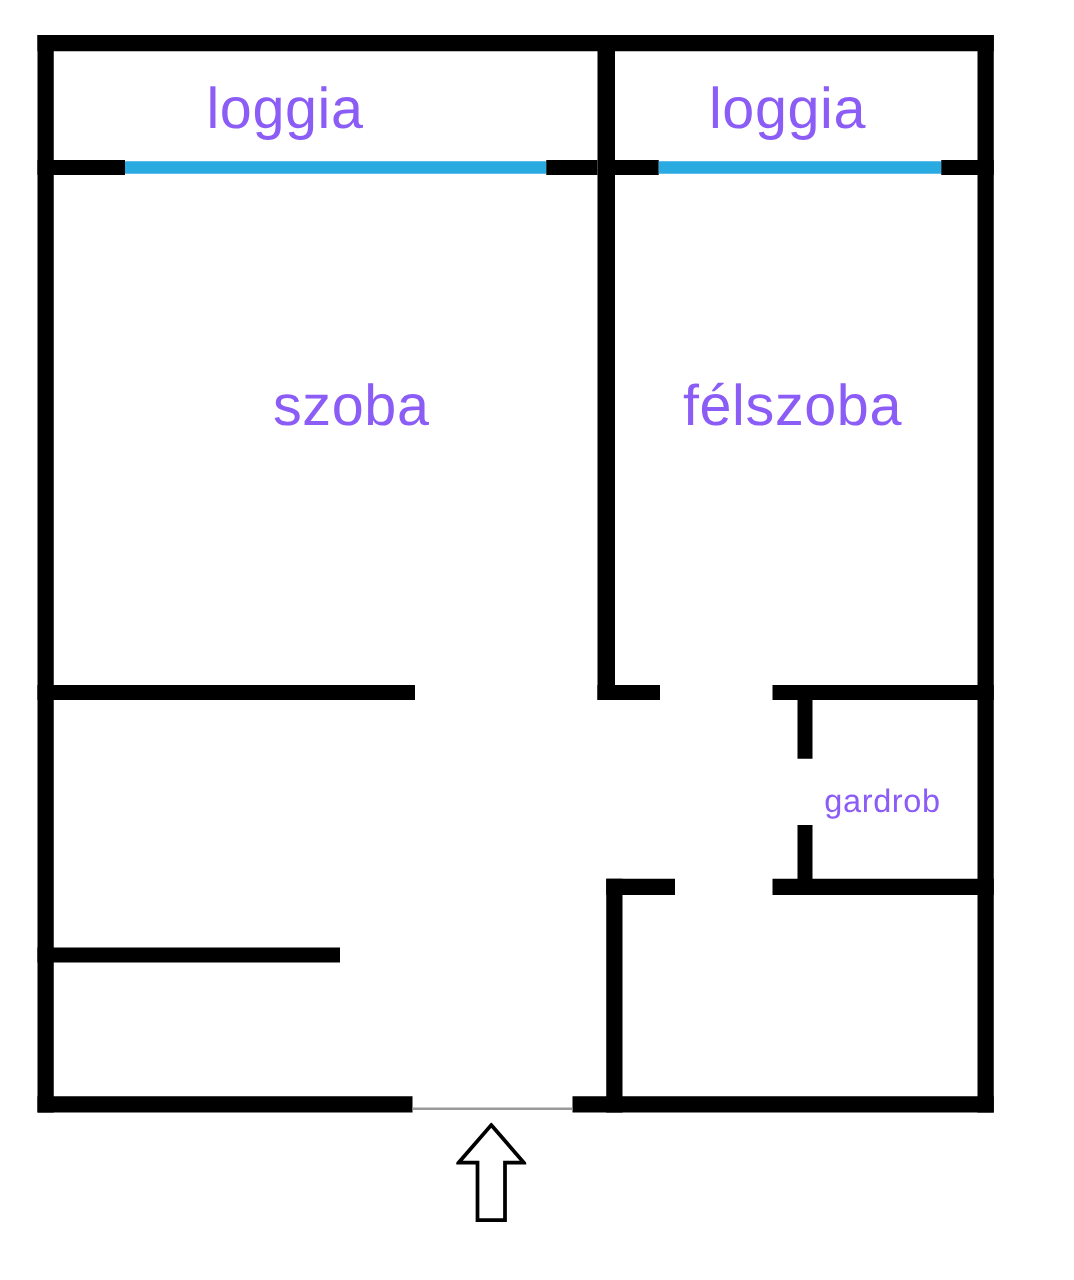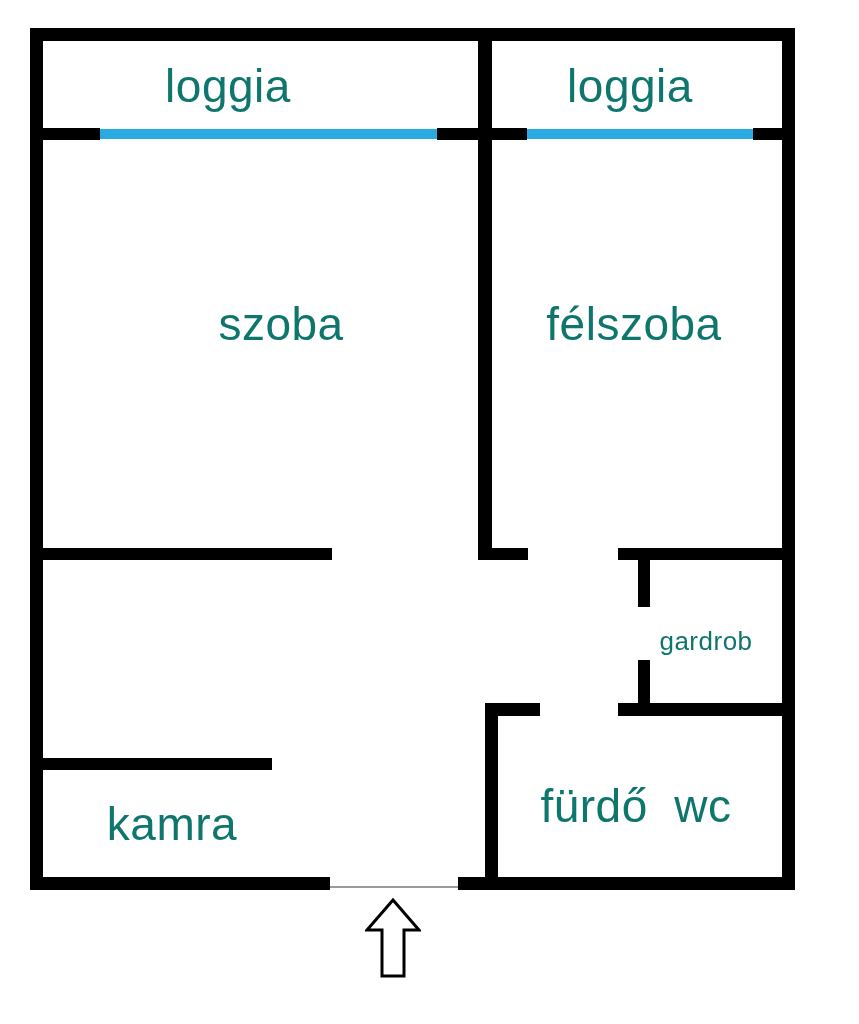--- a/index.html
+++ b/index.html
@@ -28,21 +28,21 @@
     position: absolute;
     background: var(--window);
   }
   .threshold {
     position: absolute;
     background: #9a9a9a;
   }
   .room-label {
     position: absolute;
     transform: translate(-50%, -50%);
-    color: #0f766e;
+    color: #8b5cf6;
     white-space: pre;
     font-weight: 400;
     letter-spacing: 0.5px;
   }
   .arrow-wrap {
     position: absolute;
   }
 </style>
 </head>
 <body>
@@ -76,22 +76,20 @@
   <div class="wall" style="left:618px; top:703px; width:177px; height:13px;"></div>
   <div class="wall" style="left:485px; top:703px; width:13px;  height:187px;"></div>
 
   <div class="wall" style="left:30px; top:758px; width:242px; height:12px;"></div>
 
   <div class="room-label" style="left:228px; top:86px;  font-size:46px;">loggia</div>
   <div class="room-label" style="left:630px; top:86px;  font-size:46px;">loggia</div>
   <div class="room-label" style="left:281px; top:324px; font-size:46px;">szoba</div>
   <div class="room-label" style="left:634px; top:324px; font-size:46px;">félszoba</div>
   <div class="room-label" style="left:706px; top:629px; font-size:26px;margin-top:12px;">gardrob</div>
-  <div class="room-label" style="left:172px; top:824px; font-size:46px;">kamra</div>
-  <div class="room-label" style="left:636px; top:806px; font-size:46px;">fürdő  wc</div>
 
   <div class="arrow-wrap" style="left:365px; top:898px; width:56px; height:80px;">
     <svg width="56" height="80" viewBox="0 0 56 80" xmlns="http://www.w3.org/2000/svg">
       <polygon points="28,2 54,32 39,32 39,78 17,78 17,32 2,32" fill="#ffffff" stroke="#000000" stroke-width="3" stroke-linejoin="miter"></polygon>
     </svg>
   </div>
 
 </div>
 
 </body></html>

